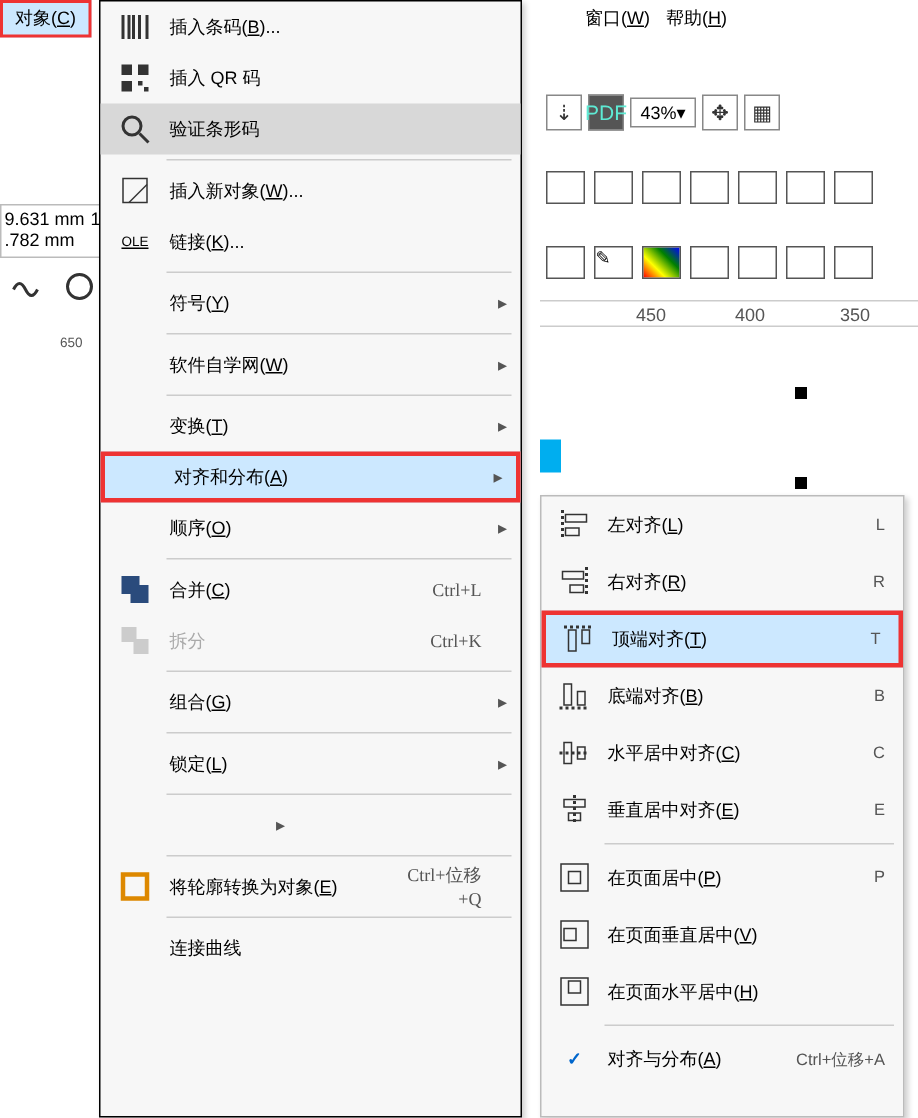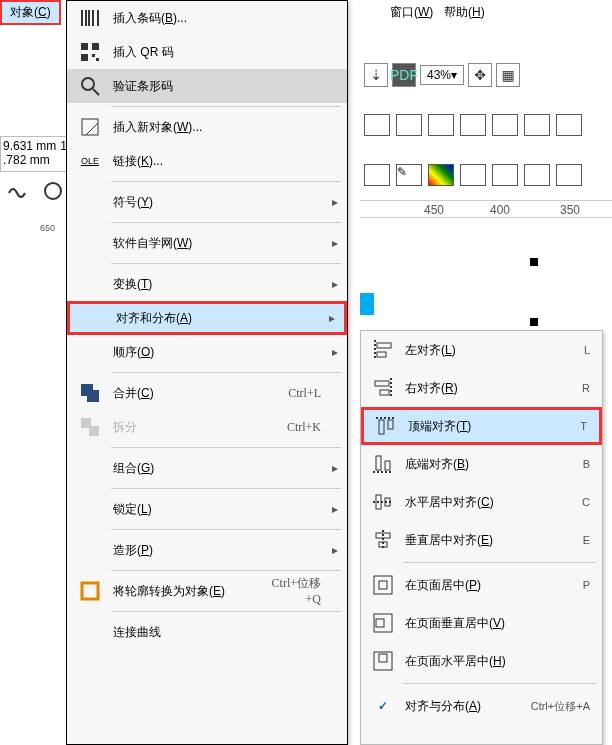--- a/index.html
+++ b/index.html
@@ -258,21 +258,20 @@
   <div class="sep"></div>
   <div class="row">
     <div class="iconcell"></div>
     <div class="lbl"><span>锁定</span>(<u>L</u>)</div>
       <div class="sc"></div>
       <div class="arrow">▸</div>
   </div>
   <div class="sep"></div>
   <div class="row">
     <div class="iconcell"></div>
-    <div class="lbl"><span>造形</span>(<u>P</u>)</div>
       <div class="sc"></div>
       <div class="arrow">▸</div>
   </div>
   <div class="sep"></div>
   <div class="row">
     <div class="iconcell">
         <span class="ico">
           <svg viewBox="0 0 24 24">
             <rect x="4" y="4" width="16" height="16" stroke="#d80" fill="none" stroke-width="3"></rect>
           </svg>

